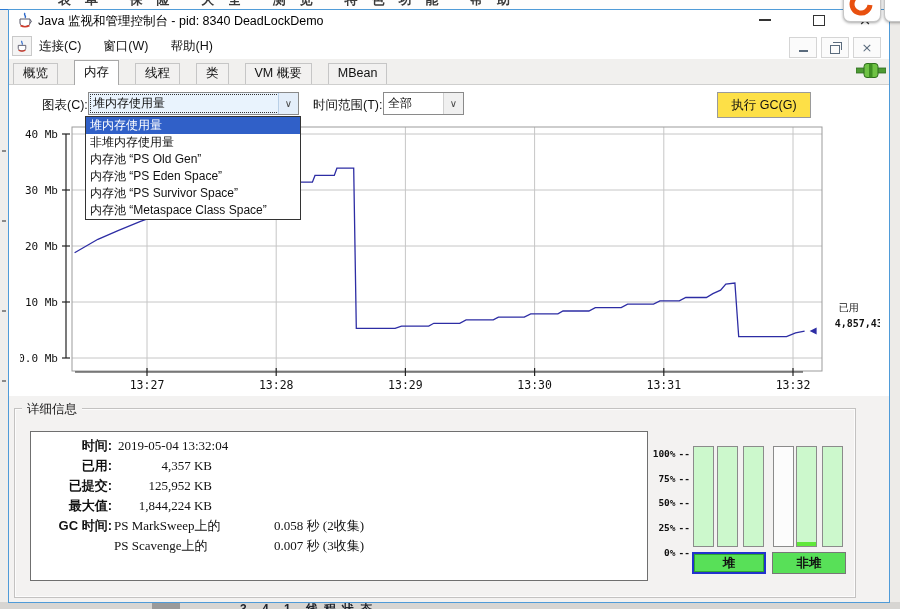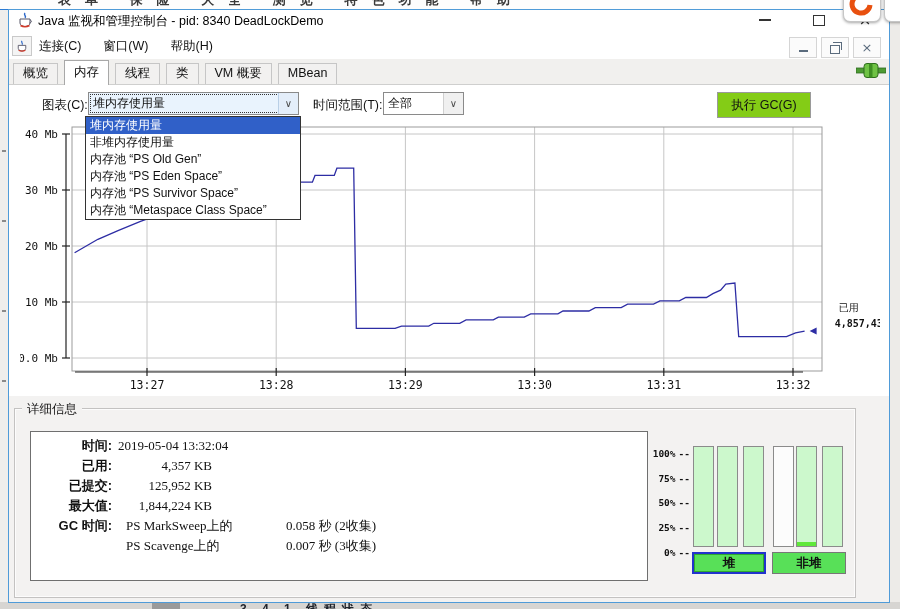--- a/index.html
+++ b/index.html
@@ -35,50 +35,50 @@
   .menu-row{left:36px;top:36px;height:20px;display:flex;gap:16px;align-items:center;font-size:12.5px;}
   .menu-row .mi{padding:1px 3px;}
   .mdi-btn{top:37px;width:26px;height:19px;background:#fbfbfb;border:1px solid #d5d5d5;display:flex;align-items:center;justify-content:center;color:#5a6b7d;}
   .ic-minbar{width:9px;height:2px;background:#5a6b7d;margin-top:6px;}
   .ic-restore{width:8px;height:7px;border:1.2px solid #5a6b7d;position:relative;background:#fbfbfb;margin-top:3px;}
   .ic-restore::before{content:"";position:absolute;top:-4px;left:2px;width:8px;height:7px;border:1.2px solid #5a6b7d;border-bottom:none;border-left:none;}
   .ic-x{font-size:13px;line-height:13px;font-family:"DejaVu Sans",sans-serif;}
 
   
   .tabbar{left:9px;top:59px;width:880px;height:26px;background:#f1f0ee;border-bottom:1px solid #cfcfce;display:flex;align-items:flex-end;padding-left:4px;box-sizing:border-box;}
-  .tab{font-size:12.5px;padding:2px 9px 3px 9px;border:1px solid #c6c6c6;border-bottom:none;background:#f2f1f0;margin-right:6px;height:15px;line-height:15px;}
+  .tab{font-size:12.5px;padding:2px 9px 3px 9px;border:1px solid #c6c6c6;border-bottom:none;background:#f2f1f0;margin-right:16px;height:15px;line-height:15px;}
   .tab.active{background:#fff;border-color:#a8a8a8;height:19px;line-height:19px;position:relative;top:1px;}
 
   
   .tl-label{font-size:12.5px;}
   .combo{background:#fff;border:1px solid #8a8a8a;font-size:12px;box-sizing:border-box;}
   .combo .val{position:absolute;left:4px;top:0;height:100%;display:flex;align-items:center;}
   .combo .arrow{position:absolute;right:0;top:0;bottom:0;width:19px;display:flex;align-items:center;justify-content:center;font-size:10px;color:#4a4a4a;background:#e4eefa;border-left:1px solid #b9cfe6;}
   .combo.focused{background:#e9f3fd;outline:1px dotted #333;outline-offset:-3px;}
   .combo.plain .arrow{background:#f0f0f0;border-left:1px solid #d0d0d0;}
-  .gc-btn{left:717px;top:92px;width:92px;height:24px;background:#84cc16;border:1px solid #9a9a9a;font-size:12.5px;display:flex;align-items:center;justify-content:center;}
+  .gc-btn{left:717px;top:92px;width:92px;height:24px;background:#fde047;border:1px solid #9a9a9a;font-size:12.5px;display:flex;align-items:center;justify-content:center;}
 
   
   .dropdown{left:85px;top:116px;width:214px;background:#fff;border:1px solid #333;z-index:30;}
   .dd-item{height:17px;line-height:17px;padding-left:4px;font-size:12px;white-space:nowrap;overflow:hidden;}
   .dd-item.selected{background:#3060c8;color:#fff;}
 
   
   #chart-svg{left:20px;top:120px;z-index:1;}
   #chart-svg text{font-family:"DejaVu Sans Mono","Liberation Mono",monospace;fill:#111;}
 
   
   .bottom-panel{left:9px;top:396px;width:880px;height:206px;background:#f3f2f1;}
   .groupbox{left:14px;top:408px;width:840px;height:188px;border:1px solid #c3c2c1;box-shadow:inset 0 0 0 1px #fcfcfc;}
   .group-title{left:22px;top:401px;background:#f3f2f1;padding:0 5px;font-size:12.5px;}
   .detail-box{left:30px;top:431px;width:616px;height:148px;background:#fff;border:1px solid #6f6f6f;}
   .detail-rows{left:36px;top:436px;width:600px;}
   .drow{height:20px;display:flex;align-items:center;font-size:13px;}
   .d-label{width:76px;text-align:right;font-weight:bold;font-family:"Liberation Sans",sans-serif;}
-  .d-name{width:150px;margin-left:14px;font-family:"Liberation Serif","DejaVu Serif",serif;}
+  .d-name{width:150px;margin-left:2px;font-family:"Liberation Serif","DejaVu Serif",serif;}
   .d-value{font-family:"Liberation Serif","DejaVu Serif",serif;}
   .drow.text .d-value{margin-left:6px;}
   .drow.num .d-value{width:100px;text-align:right;}
   .drow.gc .d-value{width:100px;text-align:right;}
 
   
   .scale-col{left:648px;top:441px;width:42px;}
   .scale-row{height:24.8px;display:flex;align-items:center;justify-content:flex-end;gap:3px;
              font-family:"DejaVu Sans Mono",monospace;font-size:9.5px;font-weight:bold;}
   .bars-wrap{left:0;top:446px;width:900px;height:102px;}

